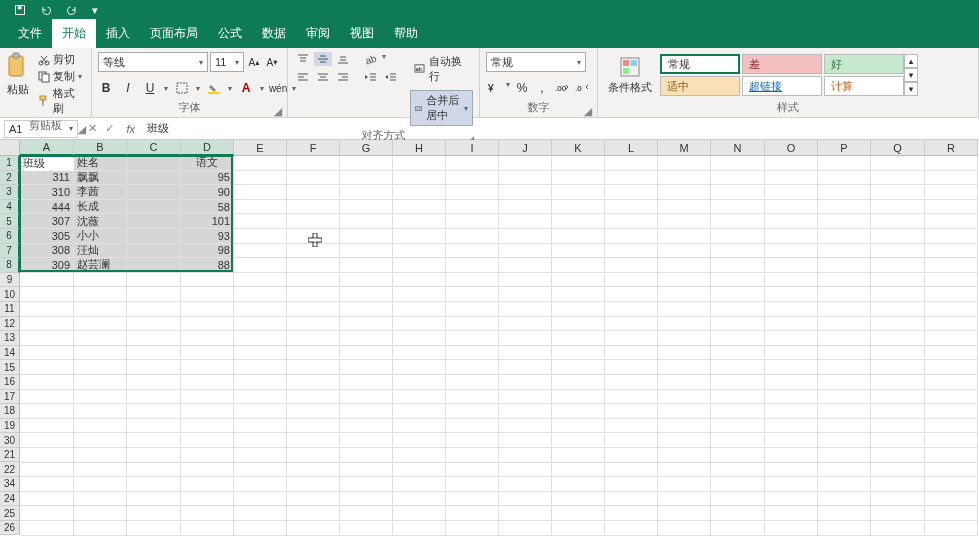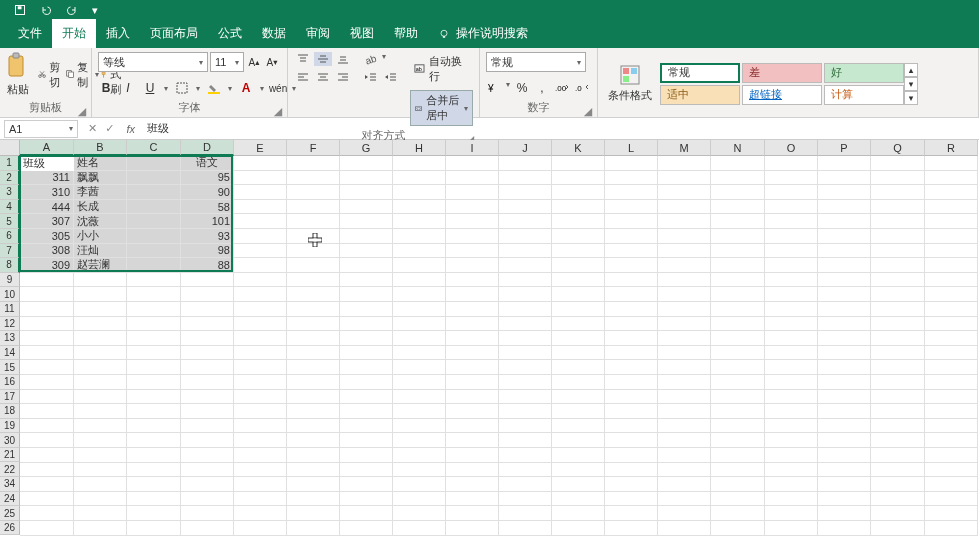--- a/index.html
+++ b/index.html
@@ -20,21 +20,21 @@
 
 
 .ribbon { background: #f3f2f1; border-bottom: 1px solid #d0d0d0; height: 70px; display: flex; }
 .group { border-right: 1px solid #d0d0d0; padding: 4px 6px 2px 6px; display: flex; flex-direction: column; justify-content: space-between; }
 .group-label { text-align: center; font-size: 11px; color: #666; padding-top: 2px; position: relative; }
 .group-label .launcher { position: absolute; right: -2px; bottom: 0; width: 10px; height: 10px; color: #888; }
 .group-body { flex: 1; display: flex; align-items: flex-start; gap: 4px; }
 
 .clip-col1 { display: flex; flex-direction: column; align-items: center; gap: 2px; padding-right: 4px; }
 .paste-icon { width: 24px; height: 28px; }
-.clip-col2 { display: flex; flex-direction: row; gap: 2px; font-size: 11px; }
+.clip-col2 { display: flex; flex-direction: column; gap: 2px; font-size: 11px; }
 .clip-col2 div { display: flex; align-items: center; gap: 3px; cursor: pointer; }
 .mini-icon { width: 12px; height: 12px; }
 
 .font-row1 { display: flex; align-items: center; gap: 2px; margin-bottom: 4px; }
 .font-name { border: 1px solid #aaa; background: #fff; width: 110px; height: 20px; font-size: 11px; padding: 2px 4px; display: flex; align-items: center; justify-content: space-between; }
 .font-size { border: 1px solid #aaa; background: #fff; width: 34px; height: 20px; font-size: 11px; padding: 2px 4px; display: flex; align-items: center; justify-content: space-between; }
 .font-row2 { display: flex; align-items: center; gap: 6px; }
 .fmt-btn { width: 16px; height: 16px; display: flex; align-items: center; justify-content: center; cursor: pointer; font-size: 12px; }
 .caret { font-size: 8px; color: #666; }
 .grow { font-size: 10px; }
@@ -119,29 +119,20 @@
 <div class="tabs">
   <div class="tab file">文件</div>
   <div class="tab active">开始</div>
   <div class="tab">插入</div>
   <div class="tab">页面布局</div>
   <div class="tab">公式</div>
   <div class="tab">数据</div>
   <div class="tab">审阅</div>
   <div class="tab">视图</div>
   <div class="tab">帮助</div>
-  <div class="tell-me">
-    <span class="bulb">
-      <svg viewBox="0 0 16 16">
-          <circle cx="8" cy="7" r="4" fill="none" stroke="#fff"></circle>
-          <rect x="6.5" y="11" width="3" height="2" fill="#fff"></rect>
-        </svg>
-    </span>
-    <span>操作说明搜索</span>
-  </div>
 </div>
 
 <div class="ribbon">
 
   <div class="group" style="width:92px;">
     <div class="group-body">
       <div class="clip-col1">
         <span class="paste-icon">
           <svg viewBox="0 0 24 28">
               <rect x="3" y="4" width="14" height="20" rx="2" fill="#f0c36d" stroke="#c08a2e"></rect>
@@ -369,20 +360,21 @@
           <div class="style-cell style-link">超链接</div>
           <div class="style-cell style-calc">计算</div>
         </div>
         <div class="styles-scroll">
           <div>▴</div>
           <div>▾</div>
           <div>▾</div>
         </div>
       </div>
     </div>
+    <div class="group-label"><span>样式</span></div>
   </div>
 </div>
 
 <div class="fbar">
   <div class="namebox">
       <span>A1</span>
       <span class="caret">▾</span>
     </div>
   <div class="fbar-btns">
     <span>✕</span>

